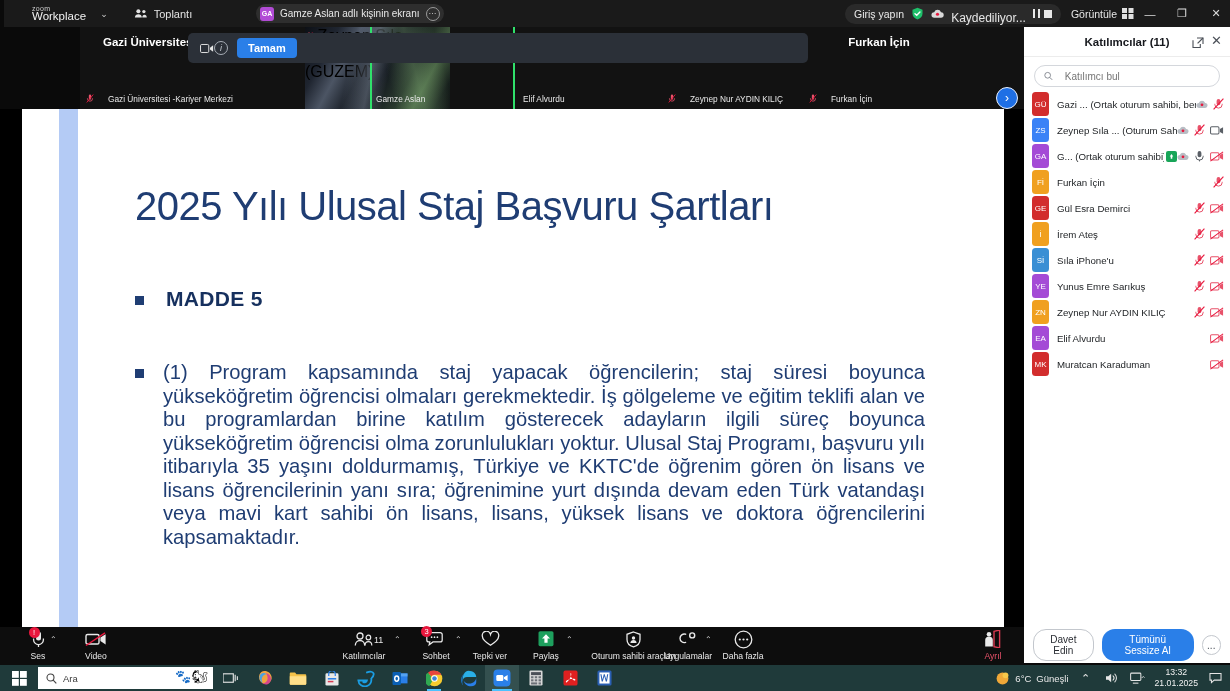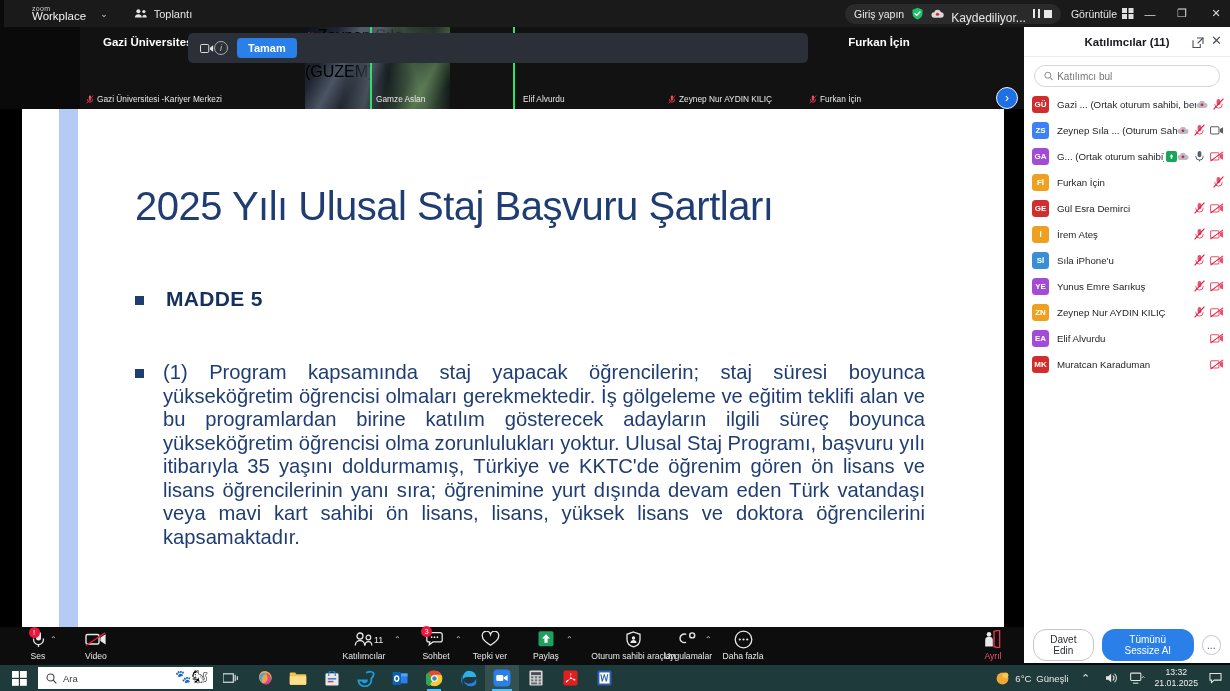--- a/index.html
+++ b/index.html
@@ -32,21 +32,21 @@
   .rec-pause i:first-child{left:0;} .rec-pause i:last-child{left:5px;}
   .rec-stop { width:8px; height:8px; background:#e8e8e8; }
   .view-group { display:flex; align-items:center; gap:5px; margin-left:10px; color:#e6e6e6; font-size:10.5px; }
   .wbtn { width:32px; height:27px; display:flex; align-items:center; justify-content:center; color:#dcdcdc; font-size:11px; }
   .wbtn.close { width:36px; }
 
   
   .strip { position:absolute; left:80px; top:27px; width:944px; height:82px; background:#121212; }
   .tile { position:absolute; top:0; height:82px; }
   .tile .vname { position:absolute; top:9px; left:0; right:0; text-align:center; color:#fff; font-size:11.5px; font-weight:bold; }
-  .tile .bname { position:absolute; left:6px; bottom:5px; display:flex; align-items:flex-end; gap:3px; color:#e9e9e9; font-size:8.3px; white-space:nowrap; }
+  .tile .bname { position:absolute; left:6px; bottom:5px; display:flex; align-items:flex-start; gap:14px; color:#e9e9e9; font-size:8.3px; white-space:nowrap; }
   .tile.active::before { content:""; position:absolute; left:0; top:0; bottom:0; width:2px; background:#30e06b; }
   .tile.active::after { content:""; position:absolute; right:0; top:0; bottom:0; width:2px; background:#30e06b; }
   .vidtile { position:absolute; left:225px; top:0; width:145px; height:82px; overflow:hidden;
     background:linear-gradient(118deg,#0d1016 0%,#1f2530 18%,#4c5564 30%,#20262f 42%,#13181f 55%,#2a3a2e 70%,#4f6d4a 80%,#1a2420 92%,#0e1113 100%); }
   .vidtile .sheen { position:absolute; left:-20%; top:-30%; width:160%; height:170%;
     background:linear-gradient(102deg, rgba(255,255,255,0) 33%, rgba(200,215,235,.28) 42%, rgba(255,255,255,0) 49%); }
   .vidtile .sheen2 { position:absolute; left:0; top:0; width:100%; height:100%;
     background:linear-gradient(75deg, rgba(0,0,0,0) 55%, rgba(120,160,110,.35) 72%, rgba(0,0,0,.1) 90%); }
   .micoff { width:8px; height:9px; flex:0 0 auto; }
   .next-arrow { position:absolute; right:6px; top:60px; width:22px; height:22px; border-radius:50%; background:#1f6fe5; border:1.5px solid #eaf2ff; color:#fff; display:flex; align-items:center; justify-content:center; font-size:12px; }
@@ -70,25 +70,25 @@
   .b2 { left:113px; top:252px; width:790px; }
   .b2 .bsq { margin-top:8px; }
   .b2 .btxt { margin-left:19px; color:#1f3d73; font-size:20.2px; line-height:1.165; text-align:justify; text-justify:inter-word; }
 
   
   .panel { position:absolute; right:0; top:27px; width:206px; height:636px; background:#fff; }
   .p-head { height:30px; display:flex; align-items:center; justify-content:center; position:relative; border-bottom:1px solid #ececec; }
   .p-title { font-size:11.5px; color:#16181d; font-weight:bold; }
   .p-pop { position:absolute; right:26px; top:8px; color:#4a4f57; }
   .p-close { position:absolute; right:8px; top:7px; color:#4a4f57; font-size:13px; line-height:1; }
-  .p-search { margin:8px 10px 0; height:22px; border:1px solid #d4d7dc; border-radius:11px; display:flex; align-items:center; padding:0 9px; gap:4px; }
+  .p-search { margin:8px 10px 0; height:22px; border:1px solid #d4d7dc; border-radius:11px; display:flex; align-items:center; padding:0 9px; gap:12px; }
   .p-search input { border:none; outline:none; font-size:10px; color:#5d6168; width:100%; font-family:"Liberation Sans", sans-serif; background:transparent; }
   .p-list { margin-top:4px; }
   .p-row { height:26px; display:flex; align-items:center; padding:0 6px 0 8px; }
-  .av { width:17px; height:17px; border-radius:3.5px; color:#fff; font-size:8px; font-weight:bold; display:flex; align-items:center; justify-content:center; flex:0 0 auto; }
+  .av { width:17px; height:24px; border-radius:3.5px; color:#fff; font-size:8px; font-weight:normal; display:flex; align-items:center; justify-content:center; flex:0 0 auto; }
   .p-name { margin-left:8px; font-size:9.7px; color:#222528; white-space:nowrap; overflow:hidden; flex:1; }
   .p-icons { display:flex; align-items:center; gap:5px; margin-left:auto; flex:0 0 auto; }
   .cohost-badge { width:11px; height:11px; background:#18a558; border-radius:2px; display:inline-flex; align-items:center; justify-content:center; vertical-align:-1px; margin-left:2px; }
   .p-foot { position:absolute; left:0; right:0; bottom:0; height:36px; display:flex; align-items:center; gap:8px; padding:0 9px; background:#fff; }
   .btn-o { border:1px solid #c3c7cd; background:#fff; color:#2a2d33; font-size:10px; border-radius:13px; padding:4px 10px; cursor:pointer; font-family:"Liberation Sans", sans-serif; }
   .btn-b { border:none; background:#2a7fe8; color:#fff; font-size:10px; border-radius:13px; padding:5px 12px; cursor:pointer; font-family:"Liberation Sans", sans-serif; }
   .btn-dots { width:24px; height:20px; border:1px solid #c3c7cd; background:#fff; border-radius:10px; color:#4a4f57; font-size:10px; display:flex; align-items:center; justify-content:center; cursor:pointer; }
 
   
   .mtb { position:absolute; left:0; top:627px; width:1024px; height:40px; background:#0d0d0d; }
@@ -128,20 +128,25 @@
     <div class="tb-item">
       <svg width="14" height="11" viewBox="0 0 16 12">
         <circle cx="5" cy="3.3" r="2.3" fill="#e3e3e3"></circle>
           <circle cx="11.3" cy="3.8" r="1.9" fill="#e3e3e3"></circle>
         <path d="M1 10.5c0-2.3 1.8-3.7 4-3.7s4 1.4 4 3.7z" fill="#e3e3e3"></path>
         <path d="M9.4 10.5c0-1.9 1.1-3.2 2.6-3.2s2.6 1.3 2.6 3.2z" fill="#e3e3e3"></path>
       </svg>
       <span>Toplantı</span>
     </div>
 
+    <div class="share-pill">
+      <div class="share-av">GA</div>
+      <span class="share-txt">Gamze Aslan adlı kişinin ekranı</span>
+      <span class="share-dots">⋯</span>
+    </div>
 
     <div class="tb-right">
       <div class="right-group">
         <span class="gir">Giriş yapın</span>
         <svg class="shield" viewBox="0 0 14 14">
           <path d="M7 .8 12.4 3v4.3C12.4 10.3 10 12.6 7 13.4 4 12.6 1.6 10.3 1.6 7.3V3z" fill="#1ec06a"></path>
           <path d="M4.3 7.2 6.2 9l3.4-3.5" stroke="#fff" stroke-width="1.5" fill="none" stroke-linecap="round"></path>
         </svg>
         <svg width="13" height="10" viewBox="0 0 14 10">
           <path d="M3.6 9h7a3 3 0 0 0 .2-6A4 4 0 0 0 3.4 3 2.9 2.9 0 0 0 3.6 9z" fill="#d9d9d9"></path>

